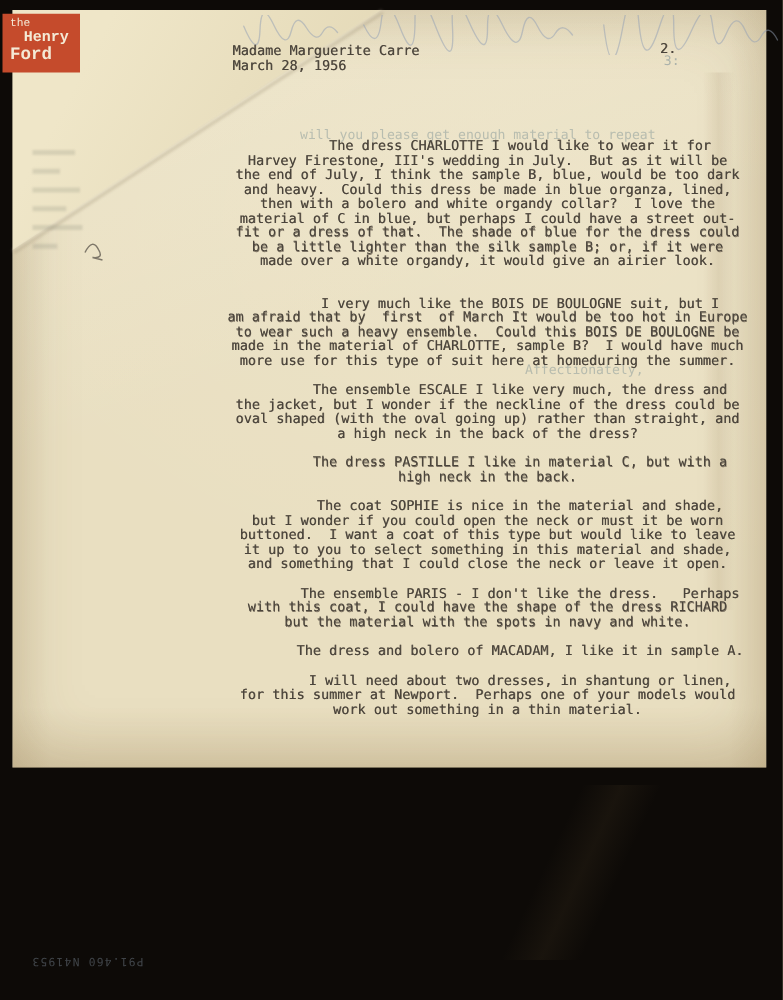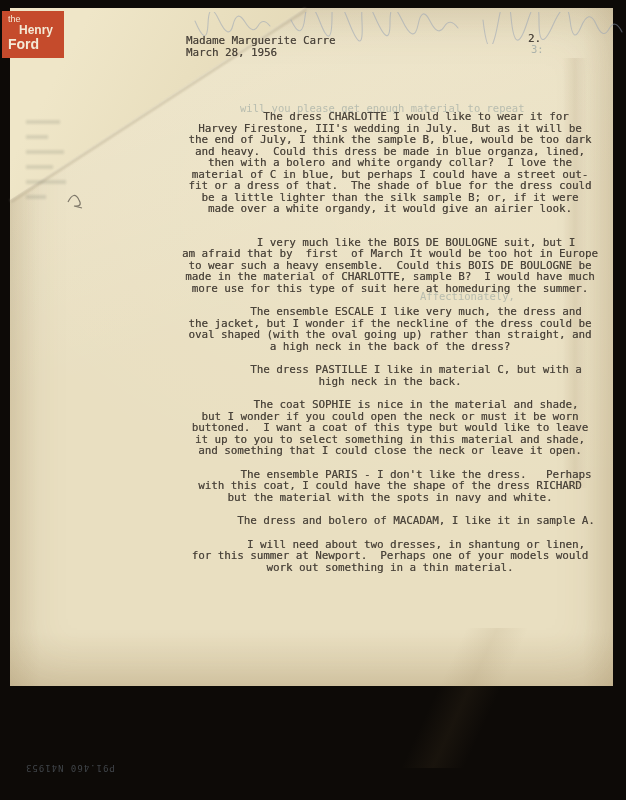--- a/index.html
+++ b/index.html
@@ -1,19 +1,19 @@
 <!DOCTYPE html>
 <html><head>
 <meta charset="utf-8">
 <style>
   html,body{margin:0;padding:0;background:#0d0a07;}
   .stage{position:relative;width:626px;height:800px;background:#0d0a07;overflow:hidden;
          font-family:"DejaVu Sans Mono","Liberation Mono",monospace;}
   
-  .paper{position:absolute;left:10px;top:8px;width:603px;height:678px;
+  .paper{position:absolute;left:10px;top:8px;width:603px;height:606px;
     background:
       linear-gradient(160deg, rgba(255,252,240,.22), rgba(0,0,0,0) 45%),
       radial-gradient(ellipse 700px 450px at 72% 28%, rgba(255,250,234,.15), transparent 70%),
       linear-gradient(to right, rgba(150,120,70,.10), transparent 5%, transparent 95%, rgba(150,120,70,.12)),
       linear-gradient(to bottom, rgba(150,120,70,.07), transparent 5%, transparent 92%, rgba(150,120,70,.16)),
       #e9dfc1;
     box-shadow: inset 0 0 55px rgba(110,85,45,.22);}
   
   .fold-flap{position:absolute;left:0;top:0;width:300px;height:200px;
     clip-path:polygon(0 0,295px 0,0 192px);
@@ -41,21 +41,21 @@
          white-space:pre;filter:blur(.55px);}
   .ghost-overtype{left:230px;top:94px;}
   .ghost-margin-note{left:163px;top:216px;color:rgba(125,148,155,.62);}
   .ghost-closing{left:410px;top:282px;}
   .stamp{position:absolute;left:15px;top:755px;transform:rotate(180deg);
     color:rgba(125,138,150,.45);font-size:9px;letter-spacing:1px;filter:blur(.5px);}
   .smudge-col{position:absolute;left:16px;top:112px;width:50px;}
   .smudge{height:4px;margin-bottom:11px;background:rgba(120,125,112,.20);filter:blur(1px);}
   
   .logo{position:absolute;left:2px;top:11px;width:62px;height:47px;padding:3px 0 0 5px;
-    box-sizing:border-box;color:#f4ead6;font-family:Liberation Sans, sans-serif;line-height:1;}
+    box-sizing:border-box;color:#f4ead6;font-family:Liberation Mono, monospace;line-height:1;}
   .logo .w-the{font-size:9px;display:block;margin:1px 0 0 1px;}
   .logo .w-henry{font-size:12px;font-weight:bold;display:block;margin:0 0 0 12px;}
   .logo .w-ford{font-size:14px;font-weight:bold;display:block;margin:1px 0 0 1px;}
   svg.handwriting{position:absolute;left:168px;top:4px;opacity:.5;}
   svg.pencil-mark{position:absolute;left:55px;top:180px;opacity:.75;}
 </style>
 </head>
 <body>
 
 <div class="stage">

